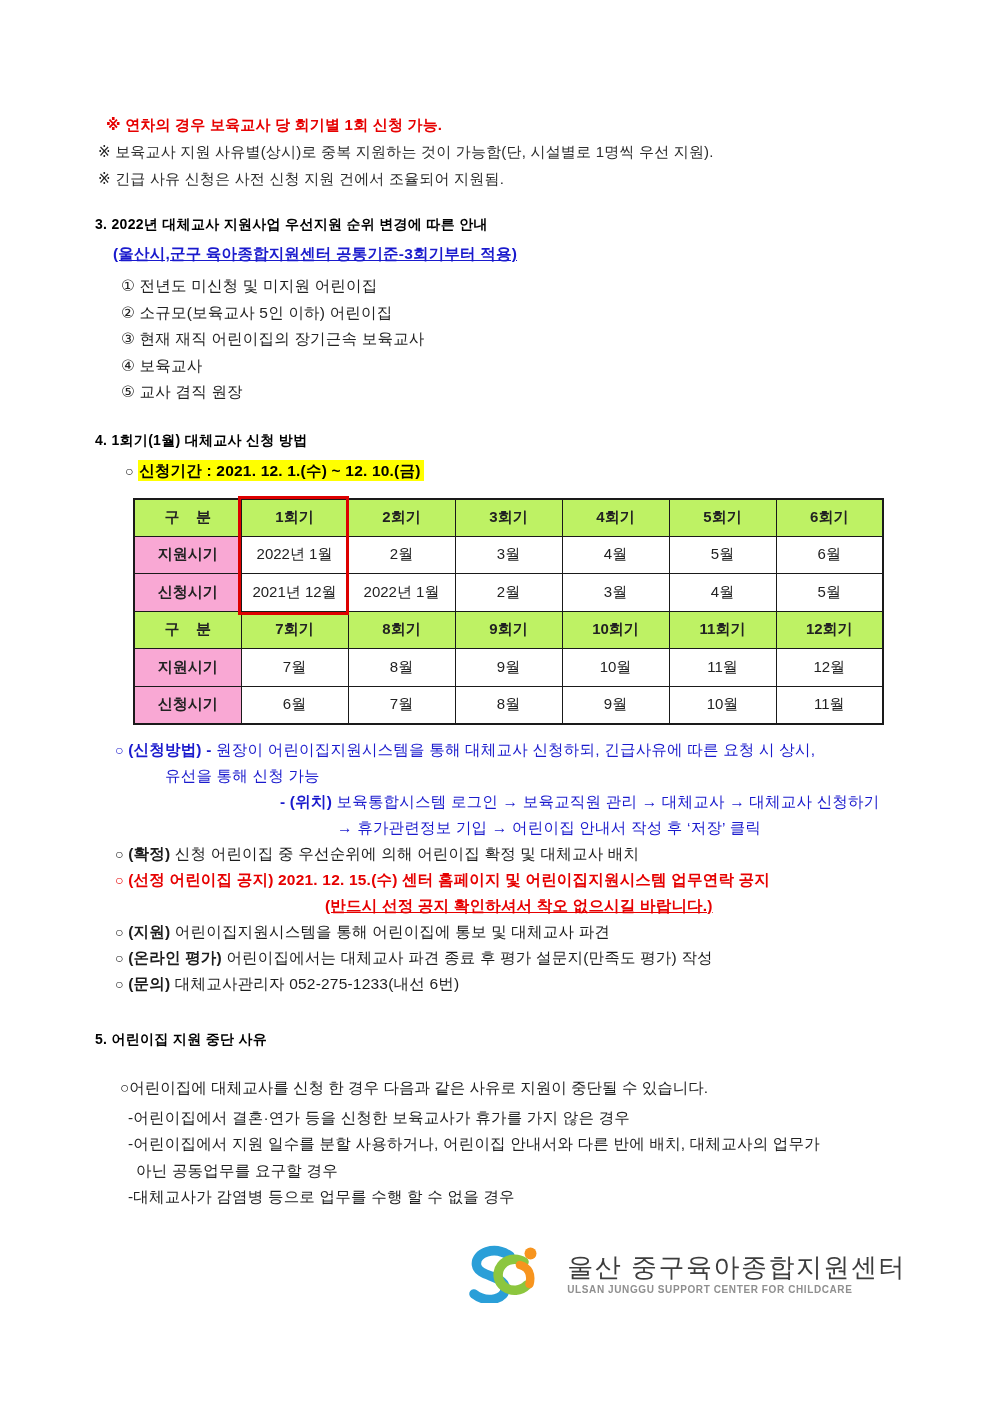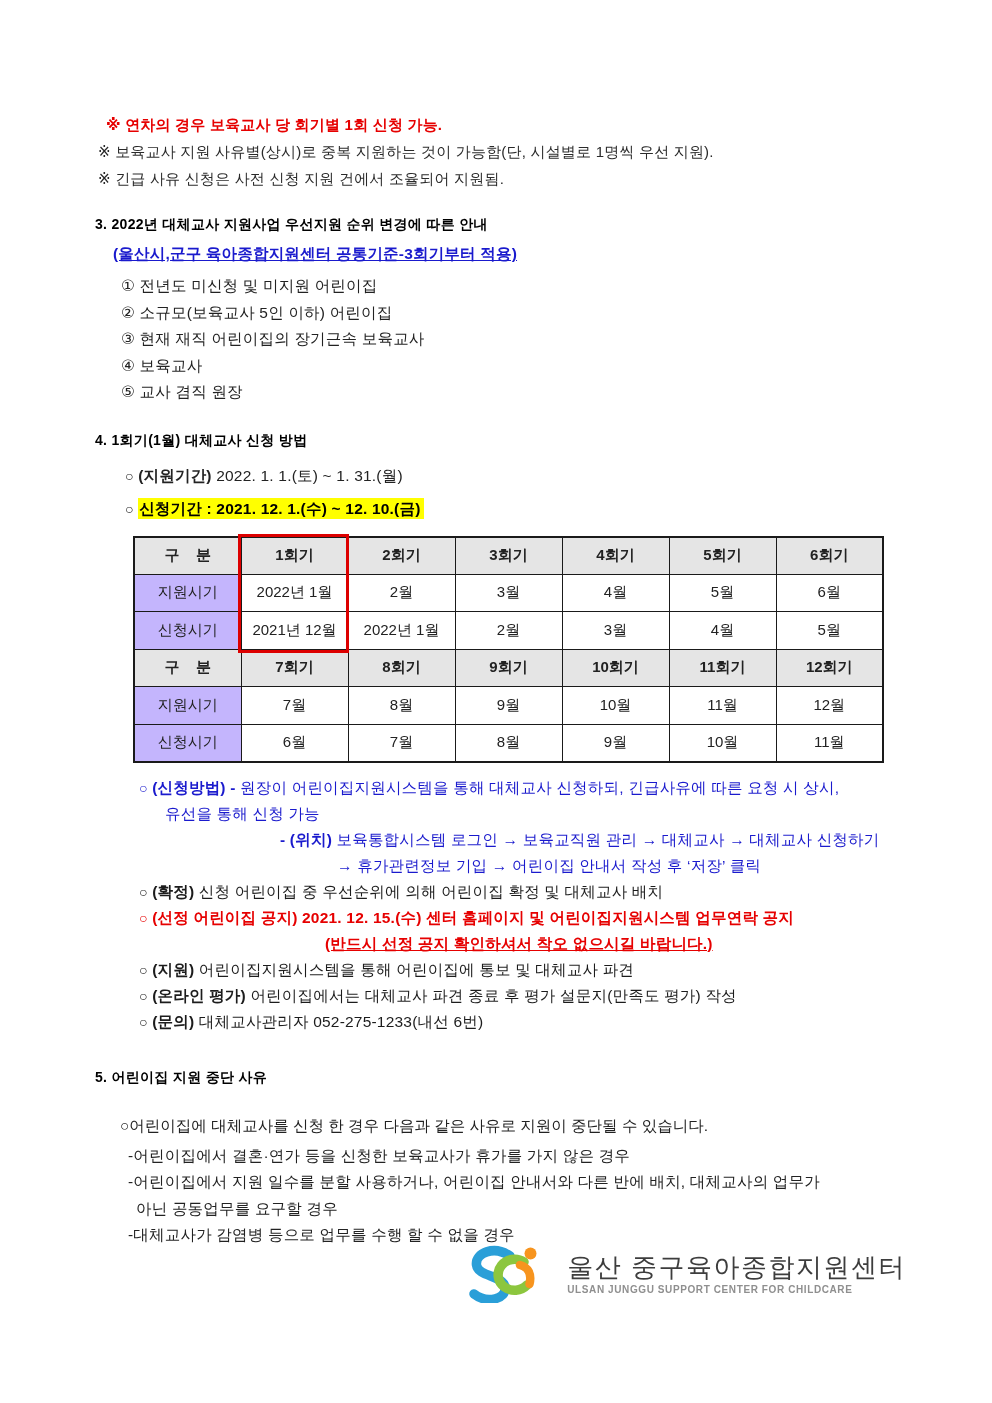--- a/index.html
+++ b/index.html
@@ -35,33 +35,33 @@
   .hl { background:#ffff00; color:#000; padding:2px 3px 2px 1px; }
 
   
   .tablewrap { position:relative; width:755px; margin:15px 0 0 38px; }
   .tbl { border-collapse:collapse; table-layout:fixed; width:751px; border:2px solid #1a1a1a; }
   .tbl td {
     border:1px solid #1a1a1a; height:37.5px; padding:0;
     text-align:center; vertical-align:middle;
     font-size:15px; white-space:pre; color:#222;
   }
-  .tbl td.hd  { background:#e5e5e5; font-weight:bold; }
-  .tbl td.lbl { background:#c4b5fd; font-weight:normal; }
+  .tbl td.hd  { background:#bef264; font-weight:bold; }
+  .tbl td.lbl { background:#f9a8d4; font-weight:bold; }
   .redbox {
     position:absolute; left:105px; top:-2px; width:111px; height:119px;
     border:3px solid #dd0000; pointer-events:none;
   }
 
   
   .bullets { margin-top:12px; }
   .b-line { font-size:15.5px; line-height:26px; letter-spacing:.2px; }
   .blue  { color:#1a1acd; }
   .redtx { color:#e60000; font-weight:bold; }
-  .ind-bullet   { margin-left:44px; }
+  .ind-bullet   { margin-left:20px; }
   .ind-method2  { margin-left:70px; }
   .ind-location { margin-left:185px; }
   .ind-locwrap  { margin-left:242px; }
   .ind-subtext  { margin-left:230px; }
   .u { text-decoration:underline; }
 
   .sec5 { margin:34px 0 0 95px; }
   .sec5-intro { margin:26px 0 0 25px; font-size:15.5px; line-height:26px; color:#222; }
   .sec5-reasons { margin:4px 0 0 33px; }
   .reason { font-size:15.5px; line-height:26.5px; color:#222; letter-spacing:.2px; }
@@ -93,25 +93,20 @@
       <div class="sec3-item">② 소규모(보육교사 5인 이하) 어린이집</div>
       <div class="sec3-item">③ 현재 재직 어린이집의 장기근속 보육교사</div>
       <div class="sec3-item">④ 보육교사</div>
       <div class="sec3-item">⑤ 교사 겸직 원장</div>
     </div>
   </div>
 
   <div class="sec4">
     <div class="sec-heading">4. 1회기(1월) 대체교사 신청 방법</div>
 
-    <div class="line period-line">
-      <span class="mk">○</span>
-      <b>(지원기간)</b>
-      <span>2022. 1. 1.(토) ~ 1. 31.(월)</span>
-    </div>
 
     <div class="line apply-line">
       <span class="mk" style="font-weight:normal">○</span>
       <span class="hl">신청기간 : 2021. 12. 1.(수) ~ 12. 10.(금)</span>
     </div>
 
     <div class="tablewrap">
       <table class="tbl">
         <tbody>
             <tr>

